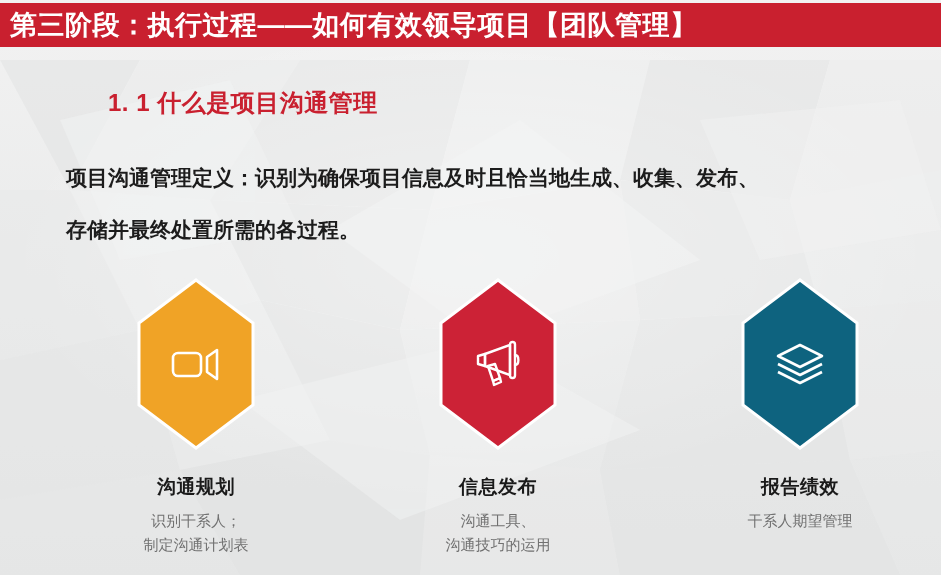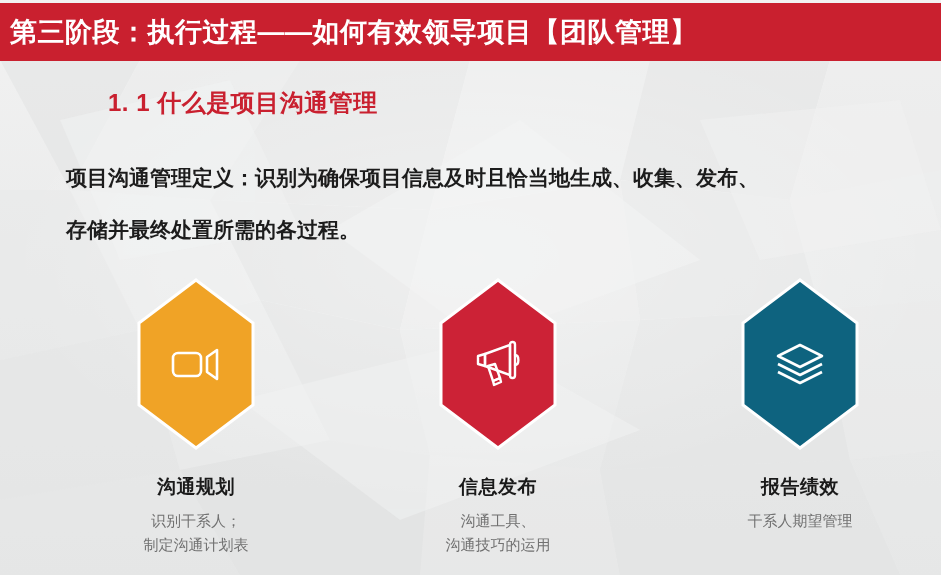--- a/index.html
+++ b/index.html
@@ -39,21 +39,21 @@
       radial-gradient(ellipse 70% 60% at 50% 45%, rgba(255,255,255,0.75) 0%, rgba(255,255,255,0.0) 70%),
       linear-gradient(180deg, #f2f2f2 0%, #e9eaea 55%, #e3e4e4 100%);
   }
 
   
   .title-bar {
     position: absolute;
     left: 0;
     top: 3px;
     width: 941px;
-    height: 58px;
+    height: 44px;
     background: #c9202f;
     display: flex;
     align-items: center;
   }
   .title-bar .title-text {
     color: #ffffff;
     font-size: 27px;
     font-weight: bold;
     letter-spacing: 0.5px;
     padding-left: 10px;

